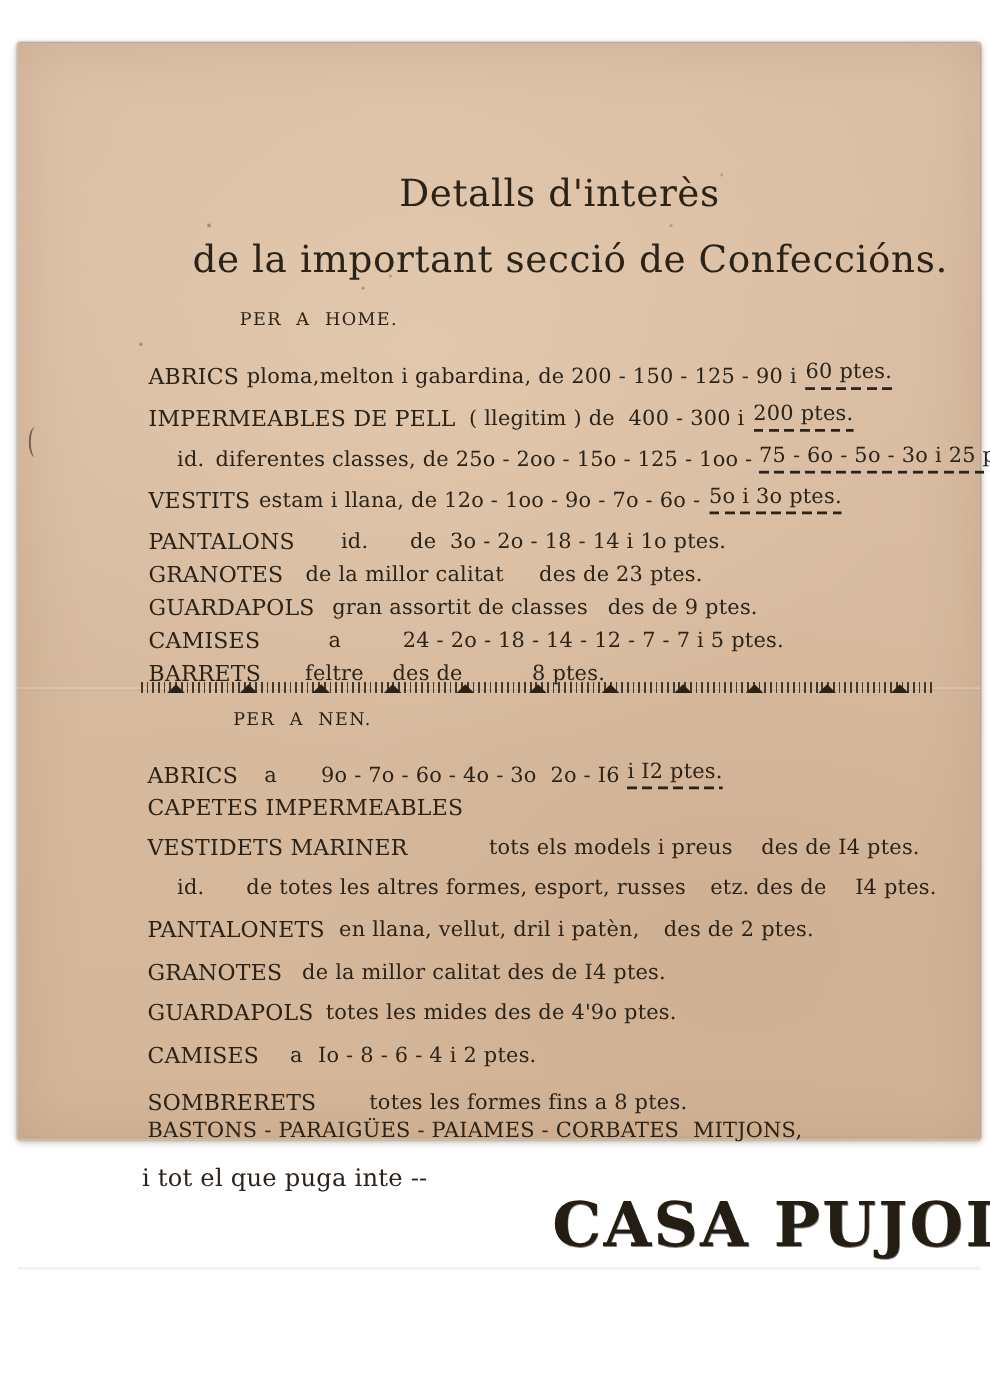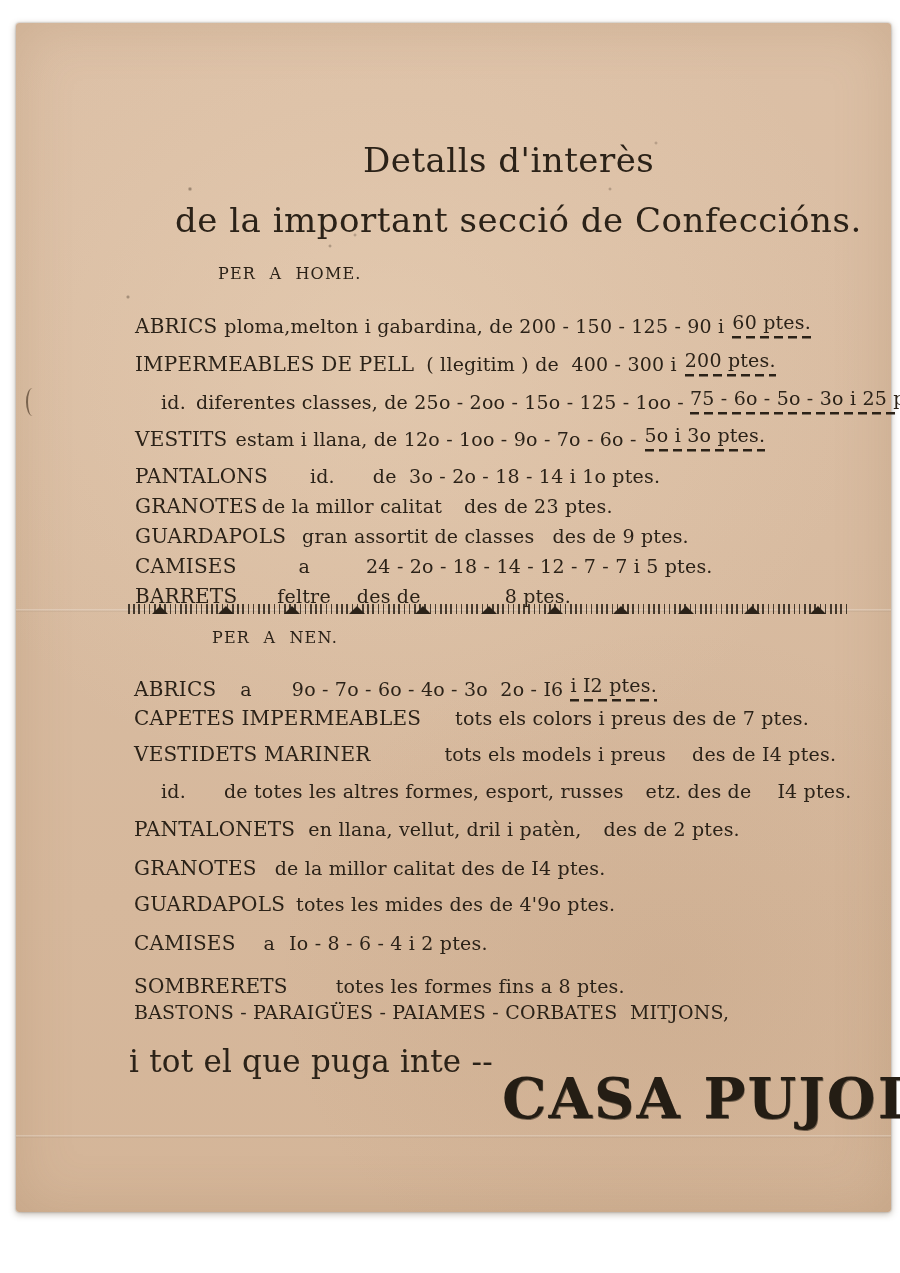--- a/index.html
+++ b/index.html
@@ -3,21 +3,21 @@
 <meta charset="utf-8">
 <style>
   html,body{margin:0;padding:0;}
   body{
     width:900px;height:1273px;background:#ffffff;
     font-family:"DejaVu Serif", serif;
     overflow:hidden;
   }
   .page{position:relative;width:900px;height:1273px;background:#ffffff;}
   .paper{
-    position:absolute;left:16px;top:23px;width:875px;height:1189px;
+    position:absolute;left:16px;top:39px;width:875px;height:997px;
     background:
       radial-gradient(ellipse 90% 60% at 42% 28%, rgba(238,216,190,0.40), rgba(0,0,0,0) 62%),
       radial-gradient(ellipse 70% 45% at 75% 80%, rgba(150,110,75,0.10), rgba(0,0,0,0) 65%),
       linear-gradient(178deg,#dcc0a6 0%, #d8bba0 45%, #d4b598 100%);
     box-shadow: 0 2px 7px rgba(110,90,70,0.45), 0 0 2px rgba(90,70,50,0.55),
                 inset 0 0 55px rgba(145,108,72,0.22);
     border-radius:3px;
   }
   .crease{position:absolute;left:0;width:100%;height:3px;
     background:linear-gradient(180deg, rgba(255,255,255,0.30), rgba(120,90,60,0.14));}
@@ -44,21 +44,21 @@
     background-image:repeating-linear-gradient(90deg,#2b2218 0 9px, rgba(0,0,0,0) 9px 14px);
     background-size:100% 2.5px;background-repeat:no-repeat;background-position:0 100%;
   }
   .divider{
     position:absolute;left:112px;top:581px;width:722px;height:10px;
     background:repeating-linear-gradient(90deg, rgba(43,34,24,0.85) 0 1.6px, rgba(0,0,0,0) 1.6px 5.2px);
     display:flex;justify-content:space-between;align-items:center;padding:0 24px;box-sizing:border-box;
   }
   .tri{width:0;height:0;border-left:8px solid transparent;border-right:8px solid transparent;
        border-bottom:8px solid #2b2218;margin-top:2px;}
-  .script-line{position:absolute;font-size:31px;letter-spacing:0.2px;white-space:pre;}
+  .script-line{position:absolute;font-size:22px;letter-spacing:0.2px;white-space:pre;}
   .brand{position:absolute;left:486px;top:1042px;font-size:56px;font-weight:bold;
          letter-spacing:2px;white-space:pre;color:#241d14;
          text-shadow:0.6px 0.6px 0 rgba(36,29,20,0.55);}
 </style>
 </head>
 <body>
 
 <div class="page">
   <div class="paper ink">
     <div class="speckles"></div>
@@ -90,38 +90,38 @@
       <span class="seg" style="margin-left:8px">estam i llana, de 12o - 1oo - 9o - 7o - 6o -</span>
       <span class="seg u" style="margin-left:8px">5o i 3o ptes.</span>
     </div>
     <div class="row" style="top:441px">
       <span class="name">PANTALONS</span>
       <span class="seg" style="margin-left:42px">id.</span>
       <span class="seg" style="margin-left:38px">de  3o - 2o - 18 - 14 i 1o ptes.</span>
     </div>
     <div class="row" style="top:471px">
       <span class="name">GRANOTES</span>
-      <span class="seg" style="margin-left:4px">de la millor calitat</span>
-      <span class="seg" style="margin-left:22px">des de 23 ptes.</span>
+      <span class="seg" style="margin-left:20px">de la millor calitat</span>
+      <span class="seg" style="margin-left:32px">des de 23 ptes.</span>
     </div>
     <div class="row" style="top:501px">
       <span class="name">GUARDAPOLS</span>
       <span class="seg" style="margin-left:16px">gran assortit de classes</span>
       <span class="seg" style="margin-left:18px">des de 9 ptes.</span>
     </div>
     <div class="row" style="top:531px">
       <span class="name">CAMISES</span>
       <span class="seg" style="margin-left:62px">a</span>
       <span class="seg" style="margin-left:56px">24 - 2o - 18 - 14 - 12 - 7 - 7 i 5 ptes.</span>
     </div>
     <div class="row" style="top:561px">
       <span class="name">BARRETS</span>
       <span class="seg" style="margin-left:40px">feltre</span>
       <span class="seg" style="margin-left:26px">des de</span>
-      <span class="seg" style="margin-left:84px">8 ptes.</span>
+      <span class="seg" style="margin-left:63px">8 ptes.</span>
     </div>
 
     <div class="divider">
       <span class="tri"></span>
       <span class="tri"></span>
       <span class="tri"></span>
       <span class="tri"></span>
       <span class="tri"></span>
       <span class="tri"></span>
       <span class="tri"></span>
@@ -134,21 +134,20 @@
     <div class="sec-heading" style="left:196px;top:605px">PER A NEN.</div>
 
     <div class="row" style="top:651px;left:118px">
       <span class="name">ABRICS</span>
       <span class="seg" style="margin-left:24px">a</span>
       <span class="seg" style="margin-left:40px">9o - 7o - 6o - 4o - 3o  2o - I6</span>
       <span class="seg u" style="margin-left:7px">i I2 ptes.</span>
     </div>
     <div class="row" style="top:683px;left:118px">
       <span class="name">CAPETES IMPERMEABLES</span>
-      <span class="seg" style="margin-left:34px">tots els colors i preus des de 7 ptes.</span>
     </div>
     <div class="row" style="top:719px;left:118px">
       <span class="name">VESTIDETS MARINER</span>
       <span class="seg" style="margin-left:74px">tots els models i preus</span>
       <span class="seg" style="margin-left:26px">des de I4 ptes.</span>
     </div>
     <div class="row" style="top:757px;left:145px">
       <span class="seg">id.</span>
       <span class="seg" style="margin-left:38px">de totes les altres formes, esport, russes</span>
       <span class="seg" style="margin-left:22px">etz. des de</span>

